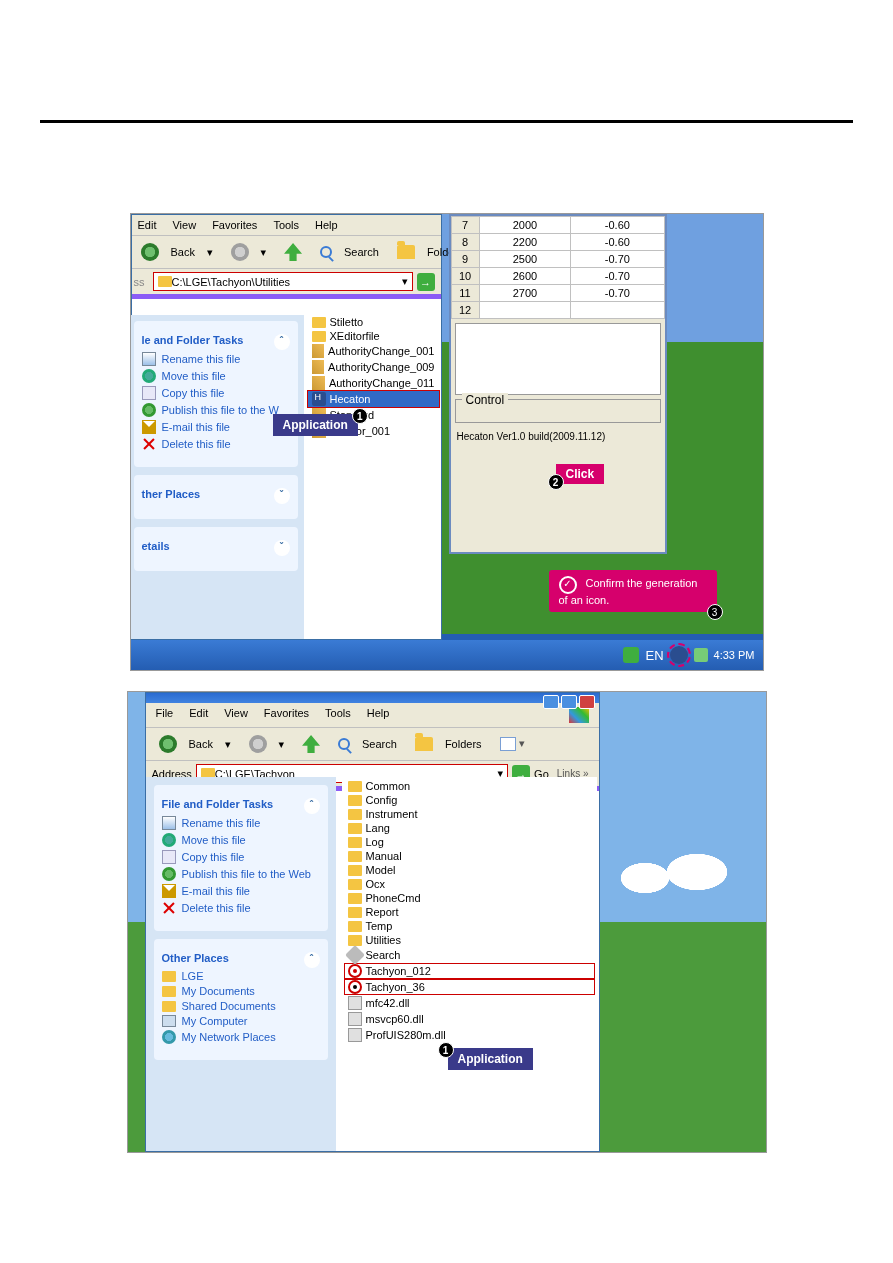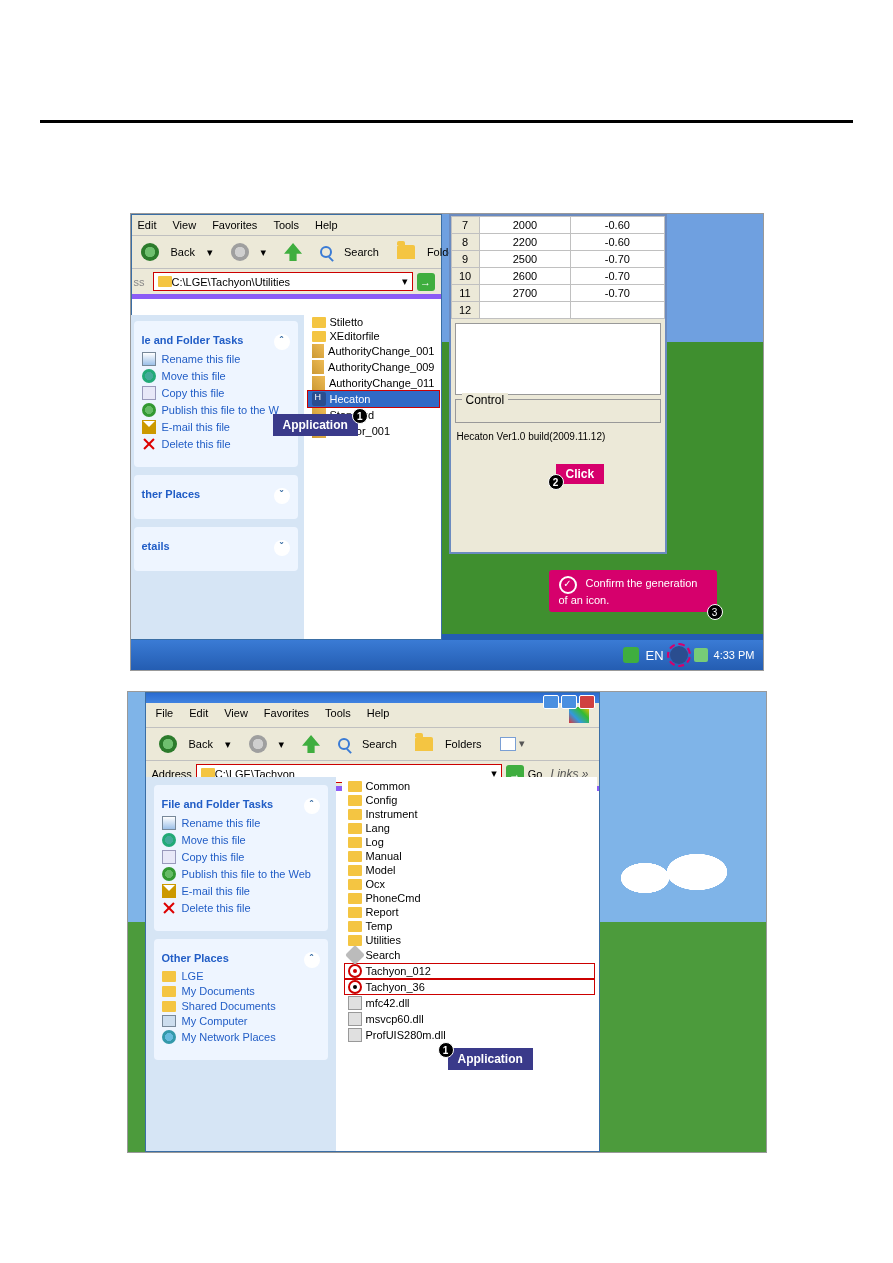--- a/index.html
+++ b/index.html
@@ -90,21 +90,21 @@
 
   
   .shot2{ width:640px; height:462px; background: linear-gradient(#7fb4e8 0 50%, #4c9b3c 50% 100%);}
   .explorer2{ position:absolute; left:17px; top:0; width:455px; height:460px; background:#fff; border:1px solid #3a6ea5;}
   .titlebar2{ height:10px; background:linear-gradient(#2a6bd0,#4083e0);}
   .winbtns{ position:absolute; right:4px; top:2px; display:flex; gap:2px;}
   .winbtns span{ width:16px;height:14px;background:#4a8fe0;border:1px solid #fff;border-radius:2px;}
   .winbtns span:last-child{background:#d04040;}
   .sidepane2{ position:absolute; left:0; top:84px; width:190px; bottom:0; background:#d6e5f5; padding:8px;}
   .filelist2{ position:absolute; left:196px; top:84px; right:2px; bottom:2px; background:#fff; padding:2px;}
-  .links{ font-size:12px; color:#555; padding:0 4px;font-style:italic;}
+  .links{ font-size:10px; color:#555; padding:0 4px;}
   .clouds{position:absolute;right:30px;top:150px;width:130px;height:60px;background:radial-gradient(ellipse 40px 25px at 30% 60%,#fff 60%,transparent 61%),radial-gradient(ellipse 50px 30px at 70% 50%,#fff 60%,transparent 61%);}
 
   
   .shot1 .sidepane{ left:-4px; width:176px; top:100px;}
   .shot1 .menubar{ padding-left:6px;}
   .shot1 .addrbar{ padding-left:2px;}
   .shot1 .addrbar>span:first-child{ color:#888; margin-right:4px;}
   .shot1 .toolbar{ padding-left:2px;}
   .shot1 .panel h4.trunc{ color:#215dc6;}
 </style>

